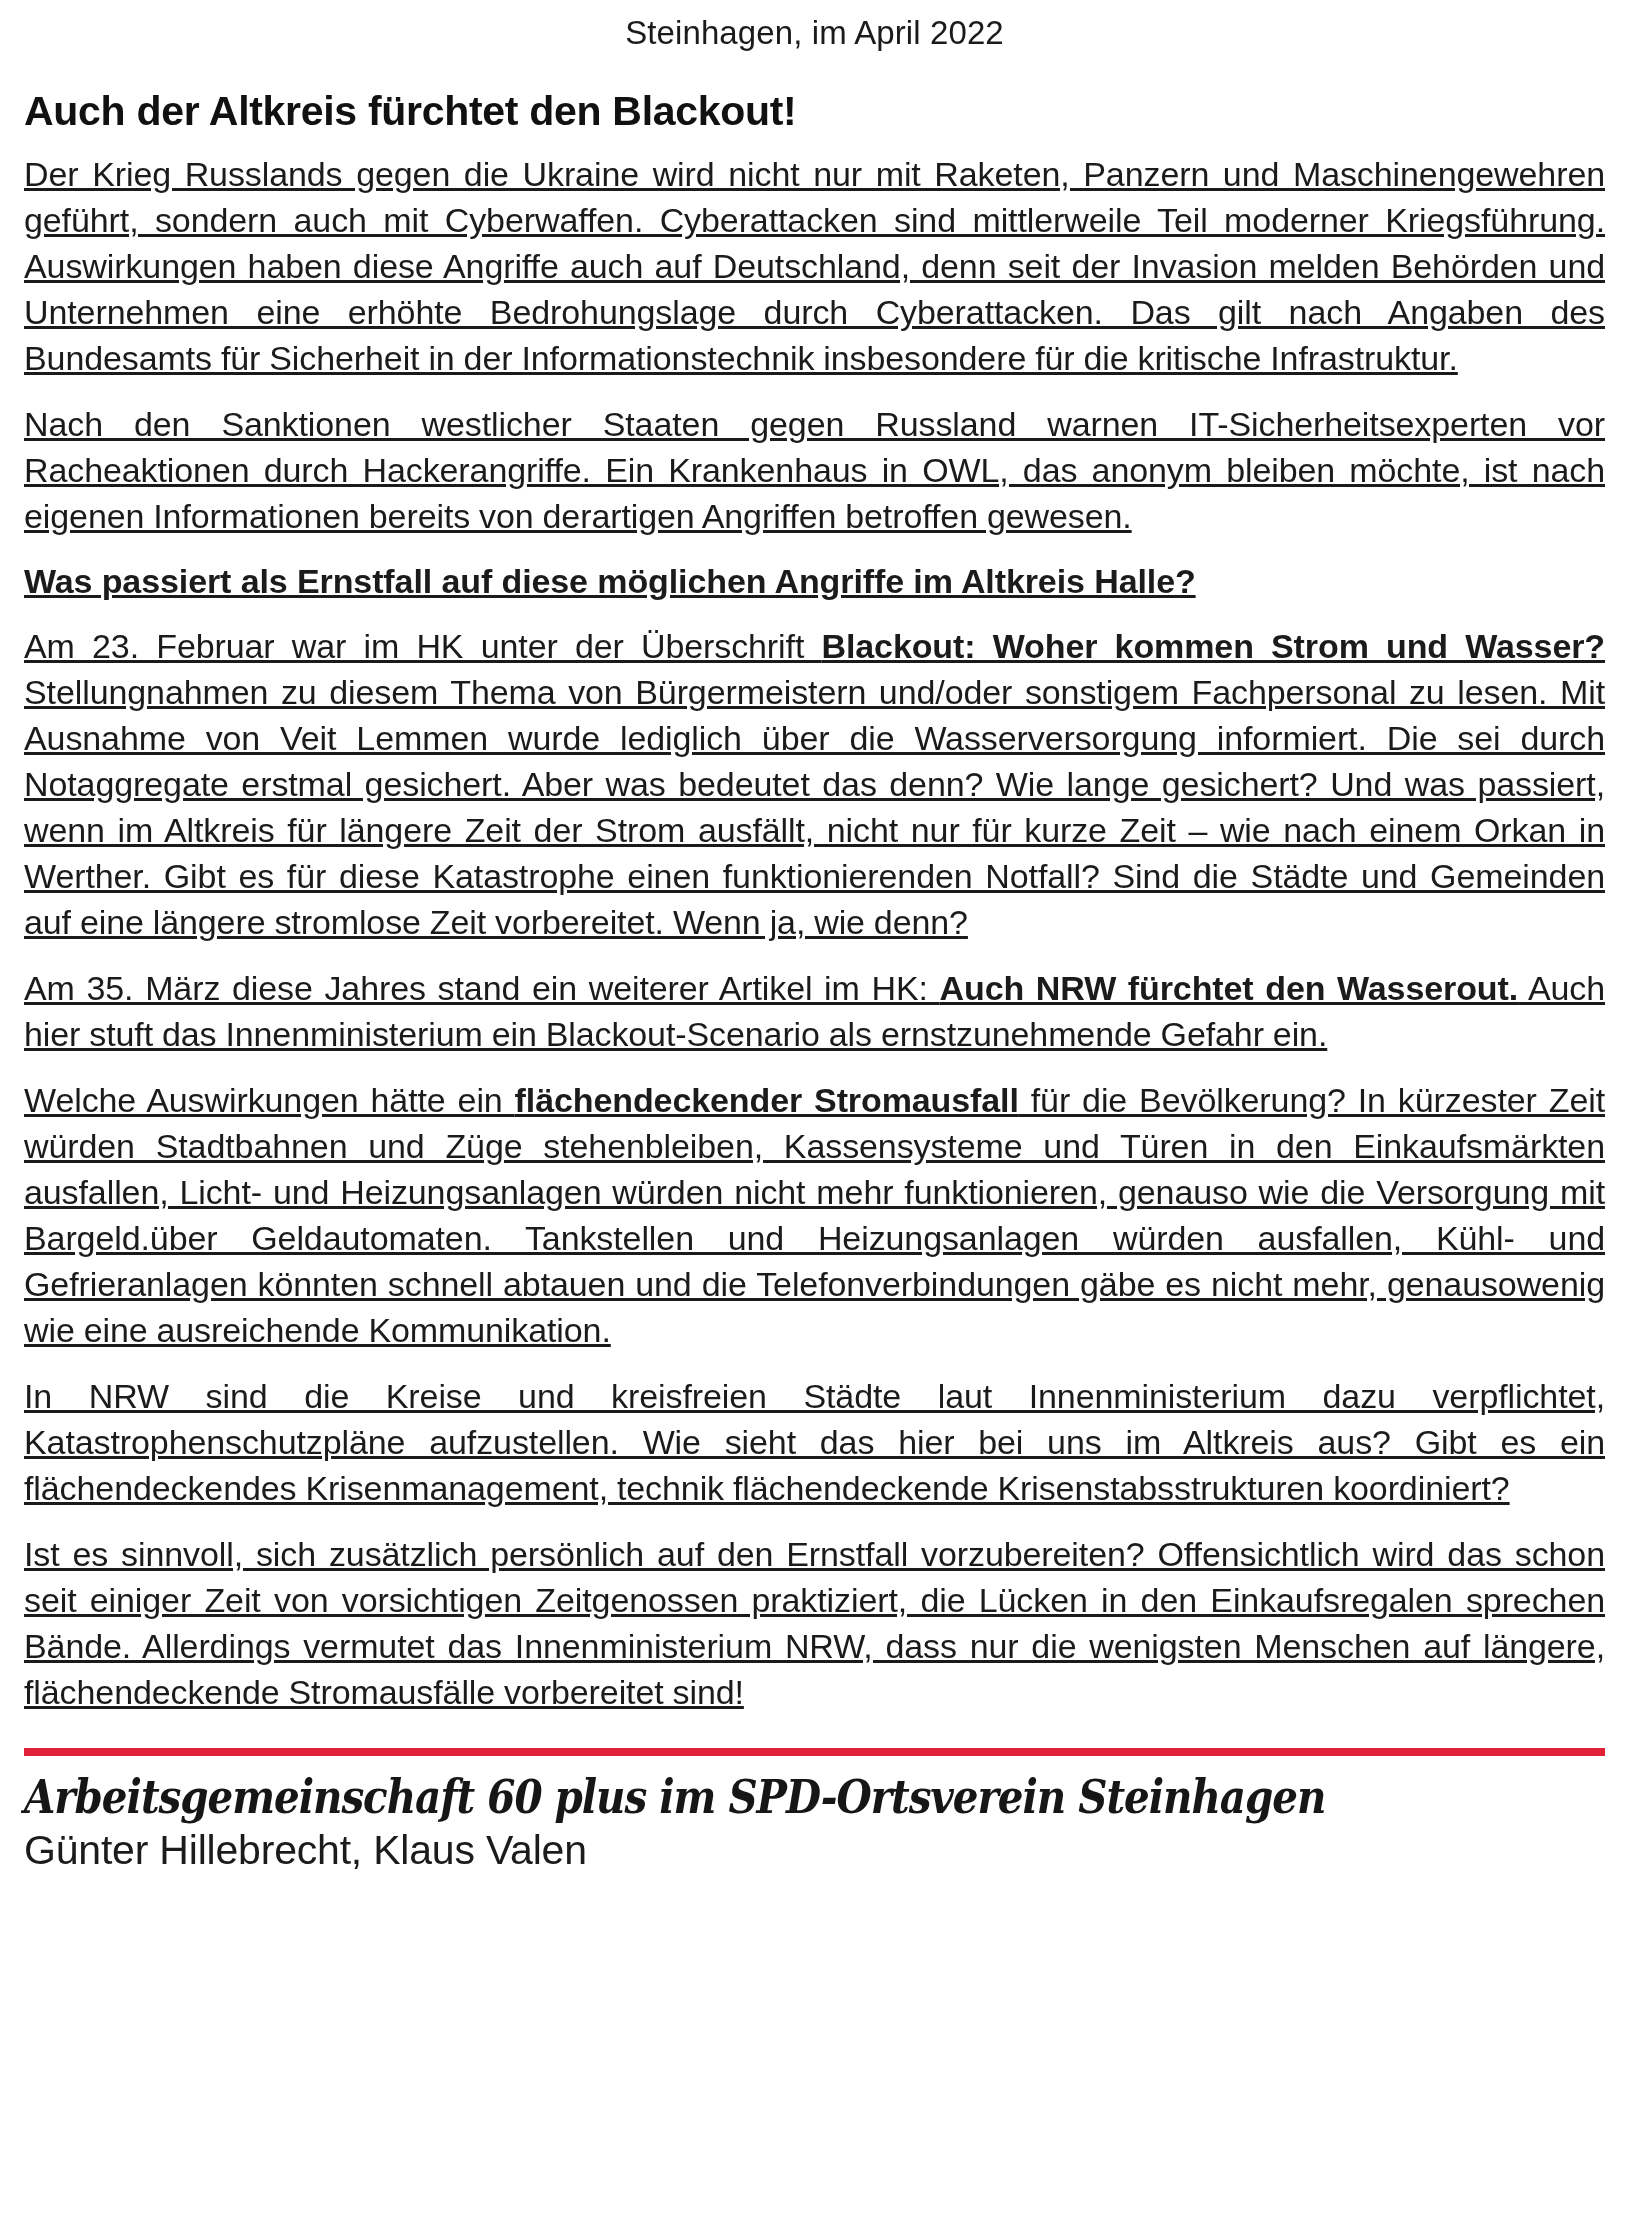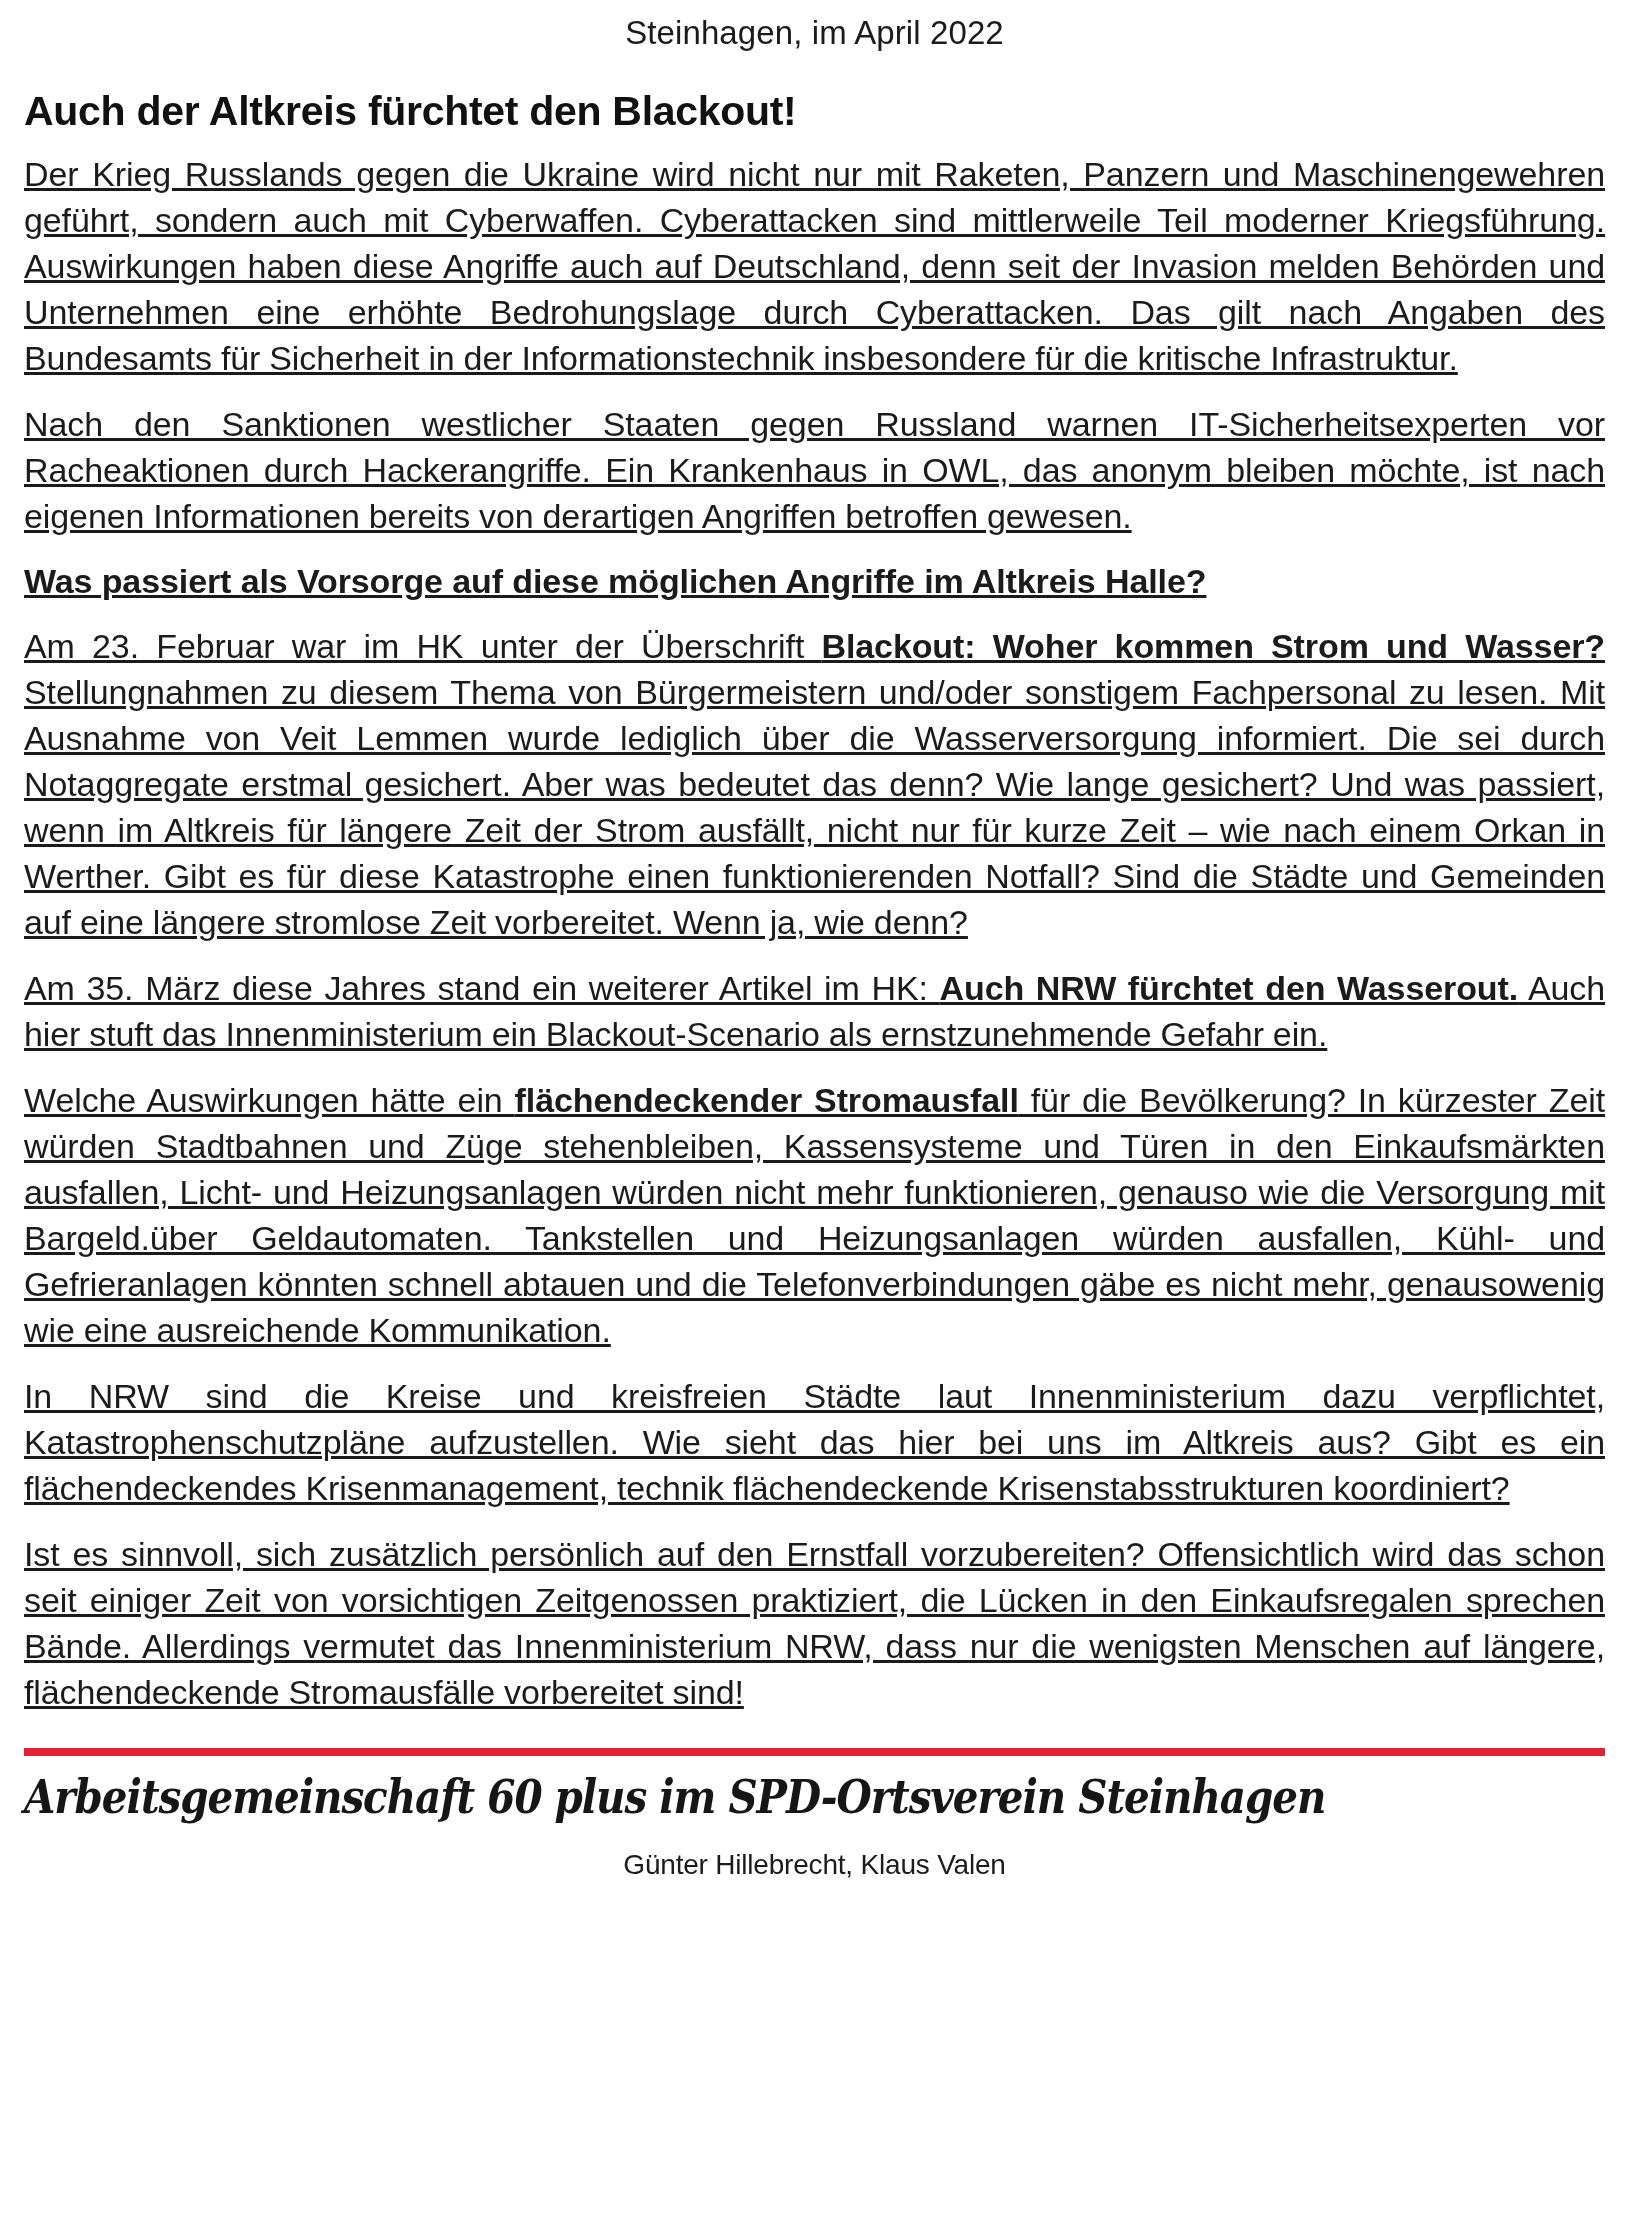--- a/index.html
+++ b/index.html
@@ -101,26 +101,25 @@
     font-style: italic;
     font-size: 46px;
     line-height: 1.06;
     letter-spacing: -1.2px;
     color: #161616;
     transform: scaleX(0.88);
     transform-origin: left center;
     white-space: nowrap;
   }
   .authors {
-    font-size: 28px;
+    font-size: 41px;
     line-height: 1.12;
-    margin-top: 27px;
+    margin-top: 6px;
     letter-spacing: -0.2px;
     color: #1b1b1b;
-    text-align: center;
   }
 </style>
 </head>
 <body>
 
 <div class="page">
 
   <div class="dateline">Steinhagen, im April 2022</div>
 
   <h1 class="headline">Auch der Altkreis fürchtet den Blackout!</h1>
@@ -128,21 +127,21 @@
   <div class="body-block">
 
     <p class="para">
       <span>Der Krieg Russlands gegen die Ukraine wird nicht nur mit Raketen, Panzern und Maschi­nengewehren geführt, sondern auch mit Cyberwaffen. Cyberattacken sind mittlerweile Teil moderner Kriegsführung. Auswirkungen haben diese Angriffe auch auf Deutschland, denn seit der Invasion melden Behörden und Unternehmen eine erhöhte Bedrohungslage durch Cyberattacken. Das gilt nach Angaben des Bundesamts für Sicherheit in der Informations­technik insbesondere für die kritische Infrastruktur.</span>
     </p>
 
     <p class="para">
       <span>Nach den Sanktionen westlicher Staaten gegen Russland warnen IT-Sicherheitsexperten vor Racheaktionen durch Hackerangriffe. Ein Krankenhaus in OWL, das anonym bleiben möchte, ist nach eigenen Informationen bereits von derartigen Angriffen betroffen gewesen.</span>
     </p>
 
-    <p class="subhead">Was passiert als Vorsorge auf diese möglichen Angriffe im Altkreis Halle?</p>
+    <p class="subhead">Was passiert als Ernstfall auf diese möglichen Angriffe im Altkreis Halle?</p>
 
     <p class="para">
       <span>Am 23. Februar war im HK unter der Überschrift </span><b>Blackout: Woher kommen Strom und Wasser?</b><span> Stellungnahmen zu diesem Thema von Bürgermeistern und/oder sonstigem Fach­personal zu lesen. Mit Ausnahme von Veit Lemmen wurde lediglich über die Wasserversor­gung informiert. Die sei durch Notaggregate erstmal gesichert. Aber was bedeutet das denn? Wie lange gesichert? Und was passiert, wenn im Altkreis für längere Zeit der Strom ausfällt, nicht nur für kurze Zeit – wie nach einem Orkan in Werther. Gibt es für diese Katastrophe einen funktionierenden Notfall? Sind die Städte und Gemeinden auf eine längere stromlose Zeit vorbereitet. Wenn ja, wie denn?</span>
     </p>
 
     <p class="para">
       <span>Am 35. März diese Jahres stand ein weiterer Artikel im HK: </span><b>Auch NRW fürchtet den Wasser­out.</b><span> Auch hier stuft das Innenministerium ein Blackout-Scenario als ernstzunehmende Gefahr ein.</span>
     </p>
 
     <p class="para">

